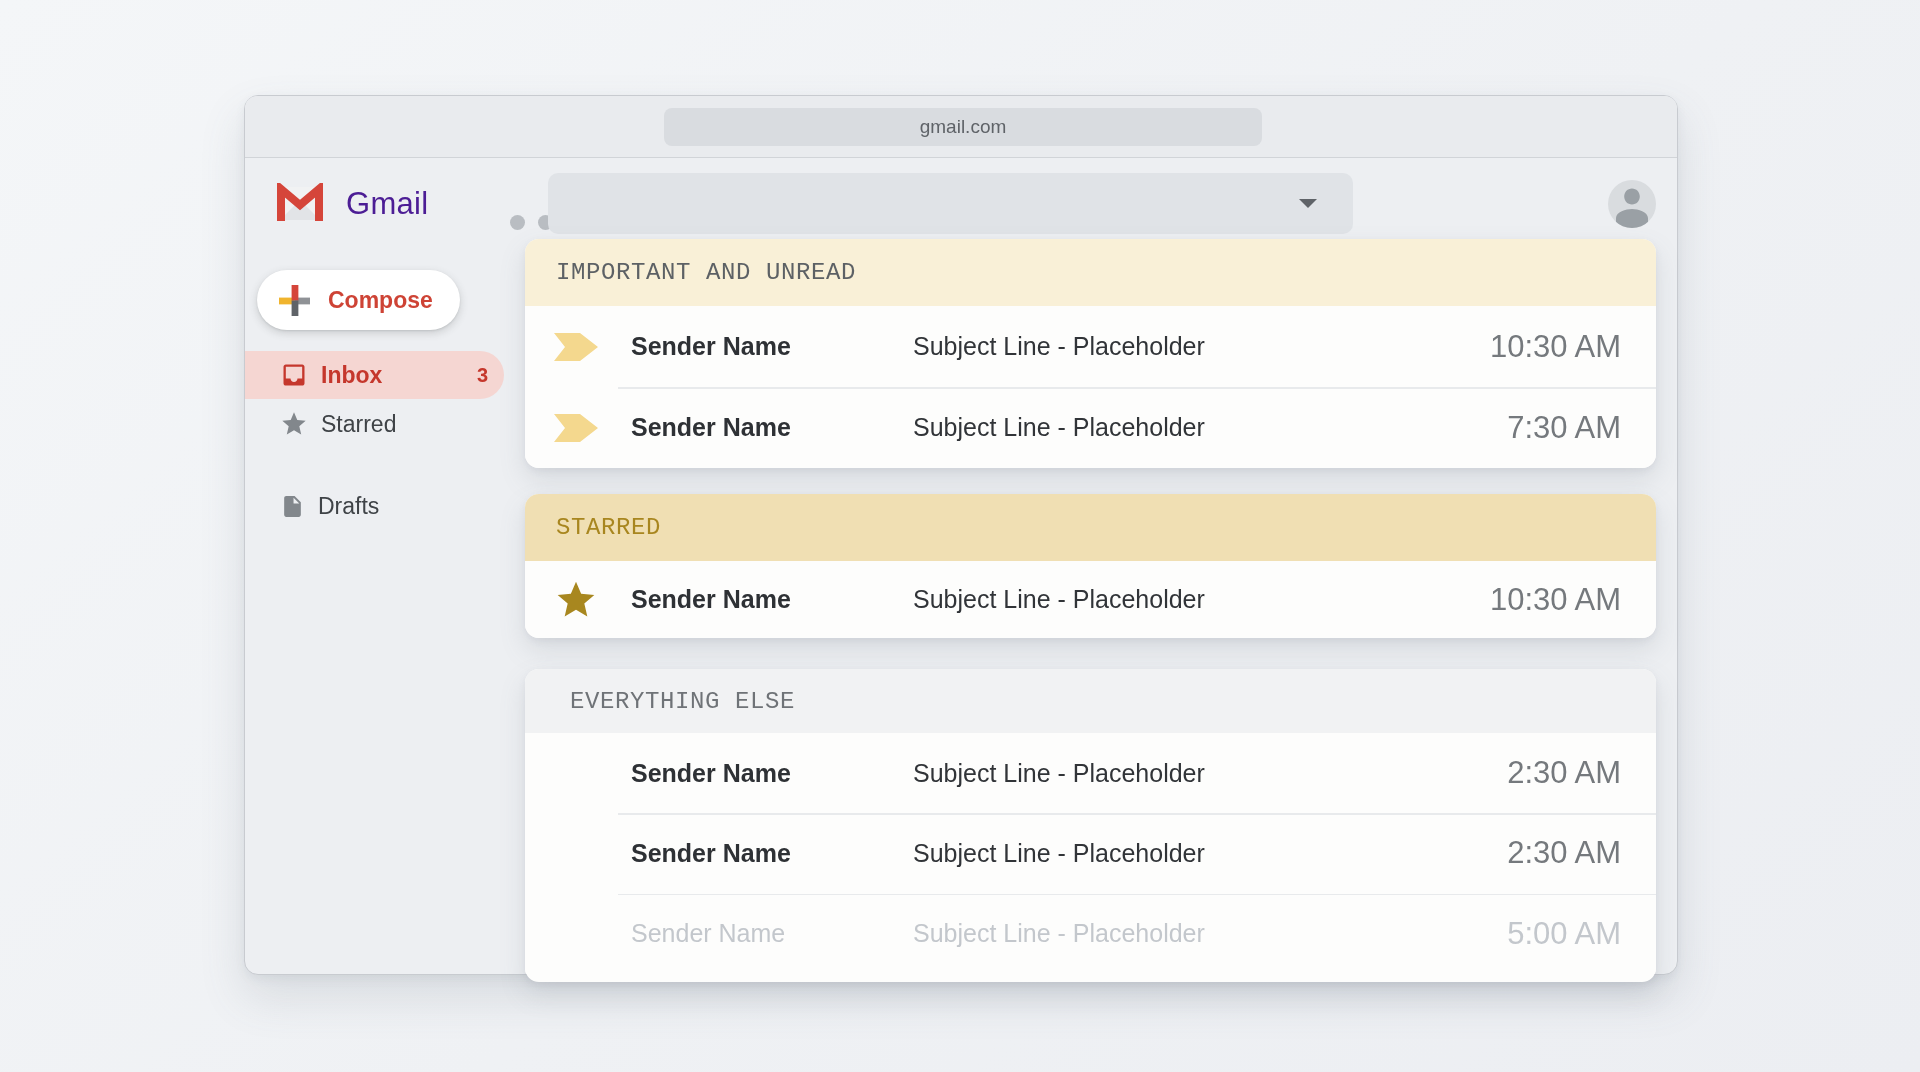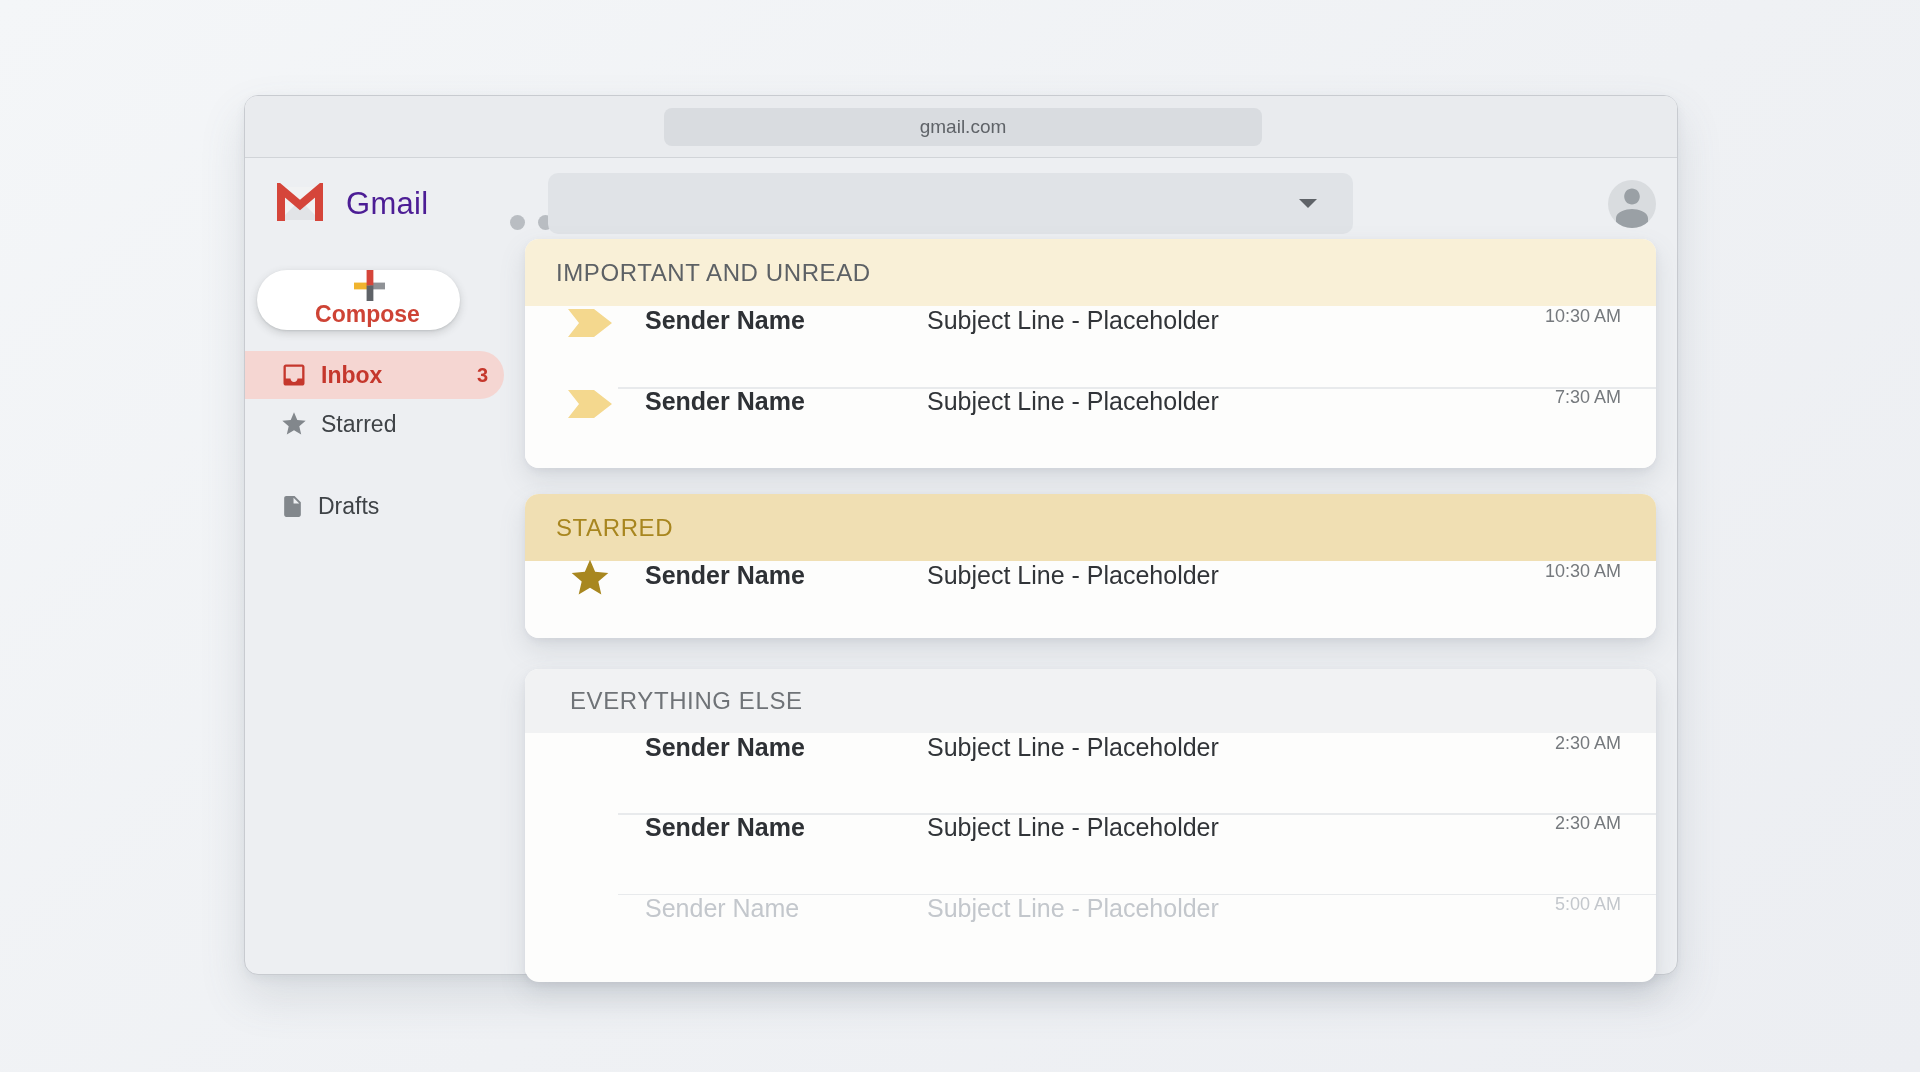--- a/index.html
+++ b/index.html
@@ -50,21 +50,21 @@
   .avatar {
     position:absolute; left:1363px; top:84px; width:48px; height:48px;
     border-radius:50%; background:#d9dcdf; overflow:hidden;
   }
 
   
   .compose-btn {
     position:absolute; left:12px; top:174px; width:203px; height:60px;
     background:#fff; border-radius:30px;
     box-shadow:0 3px 8px rgba(60,64,67,.20), 0 1px 2px rgba(60,64,67,.12);
-    display:flex; align-items:center; cursor:pointer;flex-direction:column;
+    display:flex; align-items:center; cursor:pointer;
   }
   .compose-btn .plus { width:31px; height:31px; margin-left:22px; }
   .compose-btn .lbl { margin-left:18px; font-size:23px; font-weight:bold; color:#ce4335; }
   .nav-item {
     position:absolute; left:0; width:259px; height:48px;
     display:flex; align-items:center; cursor:pointer;
   }
   .nav-item .ic { width:28px; height:28px; margin-left:35px; flex:0 0 auto; }
   .nav-item .lbl { margin-left:13px; font-size:23px; color:#3f4347; }
   .nav-item.active { background:#f5d6d2; border-radius:0 24px 24px 0; }
@@ -73,40 +73,40 @@
 
   
   .card {
     position:absolute; left:280px; width:1131px;
     background:#fdfdfc; border-radius:14px; overflow:hidden;
     box-shadow:0 12px 26px rgba(108,116,128,.17), 0 3px 7px rgba(108,116,128,.09);
     display:flex; flex-direction:column;
   }
   .card-header {
     display:flex; align-items:center; padding-left:31px;
-    font-size:24px; letter-spacing:.6px; flex:0 0 auto;
+    font-size:24px; letter-spacing:.6px; flex:0 0 auto;font-family:Liberation Mono, monospace;
   }
   #card-important { top:143px; height:229px; }
   #card-important .card-header { height:67px; background:#f9f0d7; color:#5d6165; }
   #card-starred { top:398px; height:144px; }
   #card-starred .card-header { height:67px; background:#f0dfb3; color:#a8861f; }
   #card-everything { top:573px; height:313px; padding-bottom:8px; }
   #card-everything .card-header { height:64px; background:#f1f2f3; color:#6f7377;padding-left:45px; }
 
   .email-row {
-    flex:1 1 0; display:flex; align-items:flex-start; padding-left:43px; padding-right:35px;
+    flex:1 1 0; display:flex; align-items:center; padding-left:29px; padding-right:35px;
     position:relative; background:#fdfdfc; cursor:pointer;
   }
   .email-row.divided::before {
     content:""; position:absolute; left:93px; right:0; top:0; height:1.5px; background:#e8eaec;
   }
   .email-row .row-icon { width:44px; height:34px; flex:0 0 auto; display:flex; align-items:center; }
   .email-row .sender { width:238px; margin-left:33px; font-size:25px; font-weight:bold; color:#2e3135; flex:0 0 auto; }
   .email-row .subject { flex:1 1 auto; font-size:25px; color:#313438; margin-left:44px; }
-  .email-row .time { flex:0 0 auto; font-size:18px; color:#75797d; text-align:right; min-width:110px; }
+  .email-row .time { flex:0 0 auto; font-size:31px; color:#75797d; text-align:right; min-width:110px; }
   .email-row.faded .sender, .email-row.faded .subject, .email-row.faded .time { color:#c3c7cc; font-weight:normal; }
 </style>
 </head>
 <body>
 
 <div class="page">
   <div class="window">
 
     <div class="chrome">
       <div class="dot" style="left:265px"></div>

